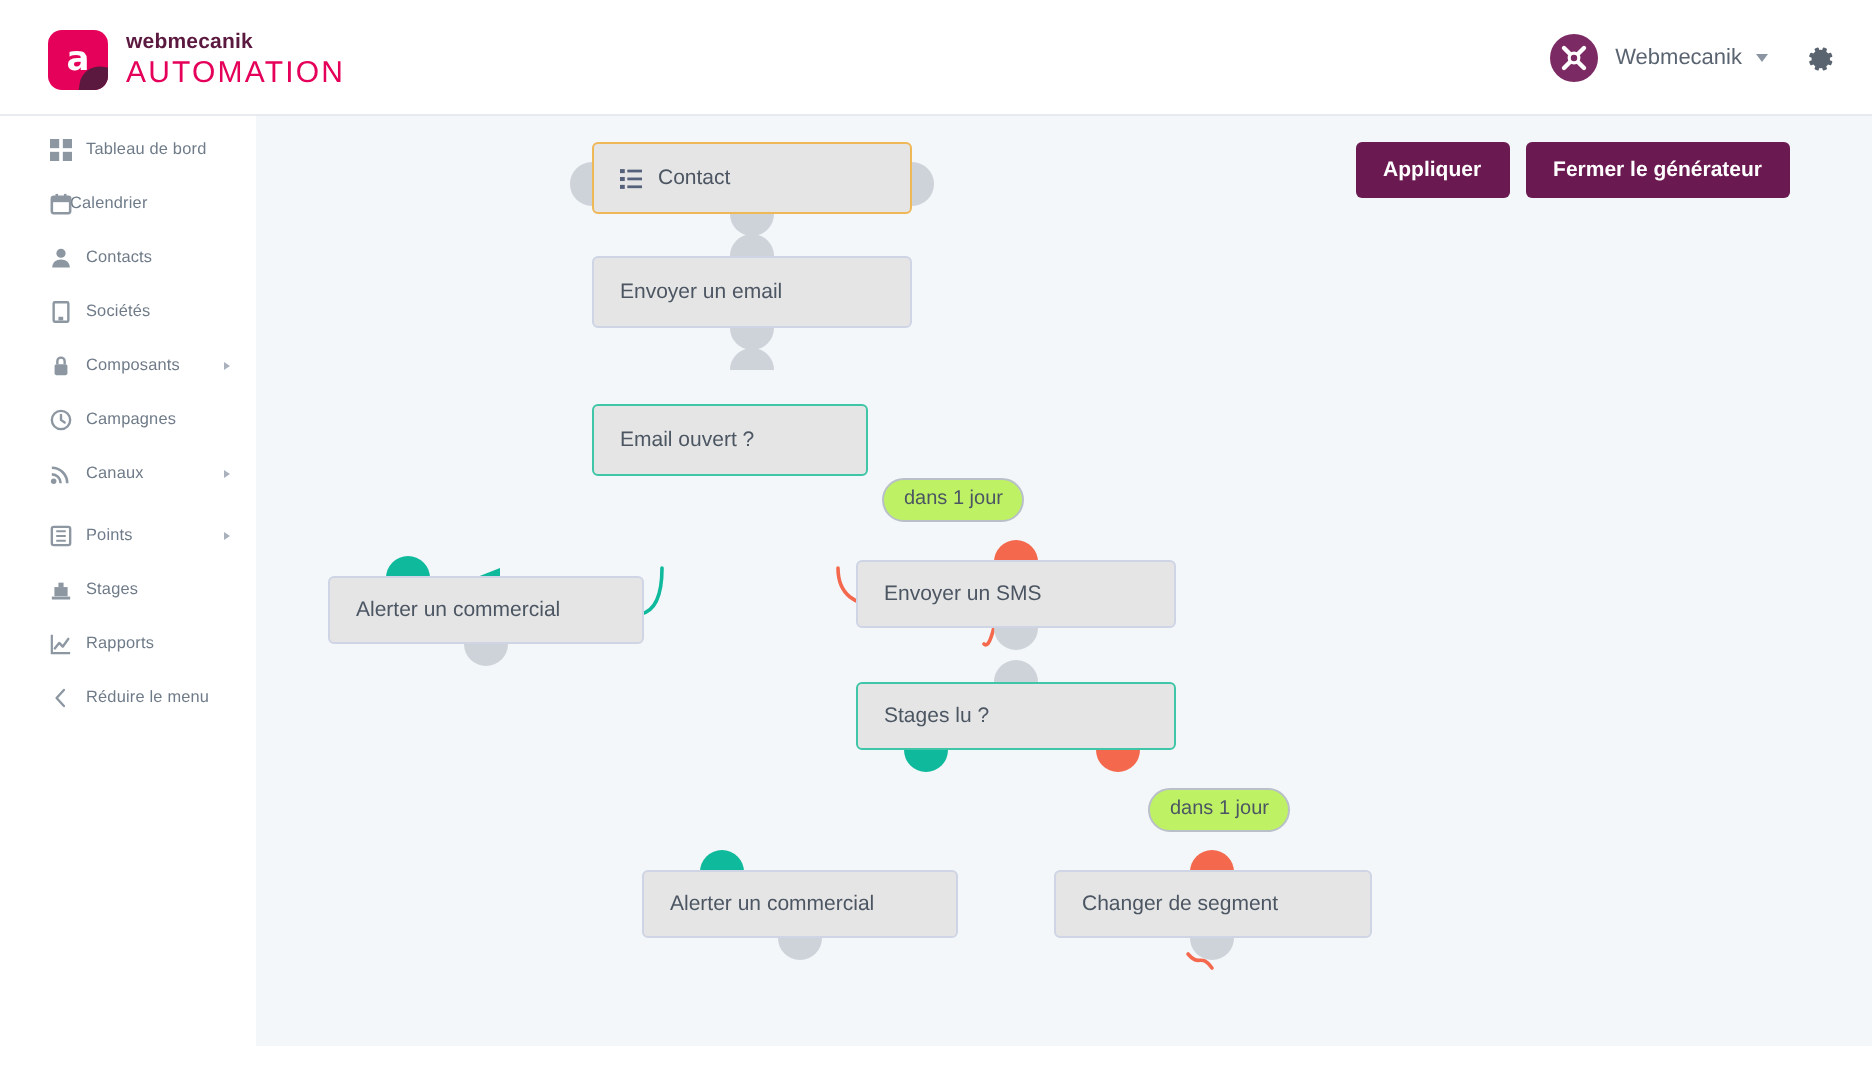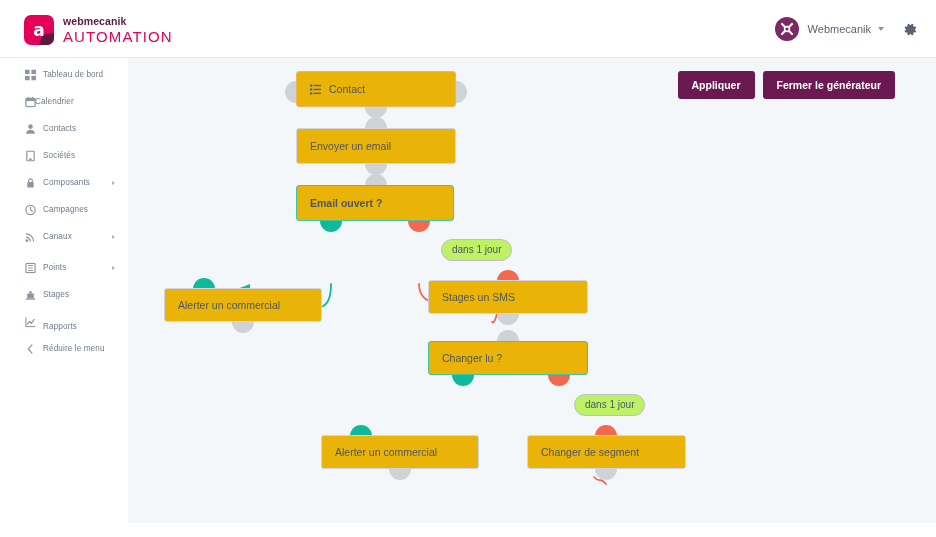--- a/index.html
+++ b/index.html
@@ -132,21 +132,21 @@
     font-family: "Liberation Sans", sans-serif;
     font-size: 10.5px; font-weight: 700;
     padding: 8px 14px;
     cursor: pointer;
     white-space: nowrap;
   }
 
   
   .node {
     position: absolute;
-    background: #eab308;
+    background: #e5e5e5;
     border: 1px solid #cfd5e4;
     border-radius: 3px;
     display: flex; align-items: center;
     padding-left: 13px;
     z-index: 10;
     cursor: pointer;
   }
   .node .node-label {
     font-size: 10.5px; color: #4c5663;
     white-space: nowrap;
@@ -347,21 +347,21 @@
       <span class="nav-ico">
         <svg width="11" height="11" viewBox="0 0 12 12">
             <path d="M1 9.6h10v1.6H1z" fill="#8d97a2"></path>
             <path d="M2.4 4.4h7.2v5H2.4z" fill="#8d97a2"></path>
             <path d="M4.6 2h2.8v2.4H4.6z" fill="#8d97a2"></path>
           </svg>
       </span>
       <span class="nav-label">Stages</span>
     </div>
 
-    <div class="nav-item" style="margin-top:8px;align-items:flex-end;">
+    <div class="nav-item" style="margin-top:8px;">
       <span class="nav-ico">
         <svg width="11" height="11" viewBox="0 0 12 12">
             <path d="M1 1v10h10" fill="none" stroke="#8d97a2" stroke-width="1.2"></path>
             <path d="M2.6 8.4l2.4-3 2 2 3-4.2" fill="none" stroke="#8d97a2" stroke-width="1.3" stroke-linecap="round" stroke-linejoin="round"></path>
           </svg>
       </span>
       <span class="nav-label">Rapports</span>
     </div>
 
     <div class="nav-item nav-collapse">
@@ -415,43 +415,43 @@
     </div>
     <span class="h h-bot-gray" style="left:237px;top:49px;"></span>
 
     <span class="h h-top-gray" style="left:237px;top:59px;"></span>
     <div class="node" style="left:168px;top:70px;width:160px;height:36px;">
       <span class="node-label">Envoyer un email</span>
     </div>
     <span class="h h-bot-gray" style="left:237px;top:106px;"></span>
 
     <span class="h h-top-gray" style="left:237px;top:116px;"></span>
-    <div class="node decision" style="left:168px;top:127px;width:158px;height:36px;font-weight:bold;">
+    <div class="node decision" style="left:168px;top:144px;width:138px;height:36px;">
       <span class="node-label">Email ouvert ?</span>
     </div>
     <span class="h h-bot-teal" style="left:192px;top:163px;"></span>
     <span class="h h-bot-orange" style="left:280px;top:163px;"></span>
 
     <div class="edge-pill" style="left:313px;top:181px;">dans 1 jour</div>
 
     <span class="h h-top-teal" style="left:65px;top:220px;"></span>
     <div class="node" style="left:36px;top:230px;width:158px;height:34px;">
       <span class="node-label">Alerter un commercial</span>
     </div>
     <span class="h h-bot-gray" style="left:104px;top:264px;"></span>
 
     <span class="h h-top-orange" style="left:369px;top:212px;"></span>
     <div class="node" style="left:300px;top:222px;width:160px;height:34px;">
-      <span class="node-label">Stages un SMS</span>
+      <span class="node-label">Envoyer un SMS</span>
     </div>
     <span class="h h-bot-gray" style="left:369px;top:256px;"></span>
 
     <span class="h h-top-gray" style="left:369px;top:272px;"></span>
     <div class="node decision" style="left:300px;top:283px;width:160px;height:34px;">
-      <span class="node-label">Changer lu ?</span>
+      <span class="node-label">Stages lu ?</span>
     </div>
     <span class="h h-bot-teal" style="left:324px;top:317px;"></span>
     <span class="h h-bot-orange" style="left:420px;top:317px;"></span>
 
     <div class="edge-pill" style="left:446px;top:336px;">dans 1 jour</div>
 
     <span class="h h-top-teal" style="left:222px;top:367px;"></span>
     <div class="node" style="left:193px;top:377px;width:158px;height:34px;">
       <span class="node-label">Alerter un commercial</span>
     </div>

